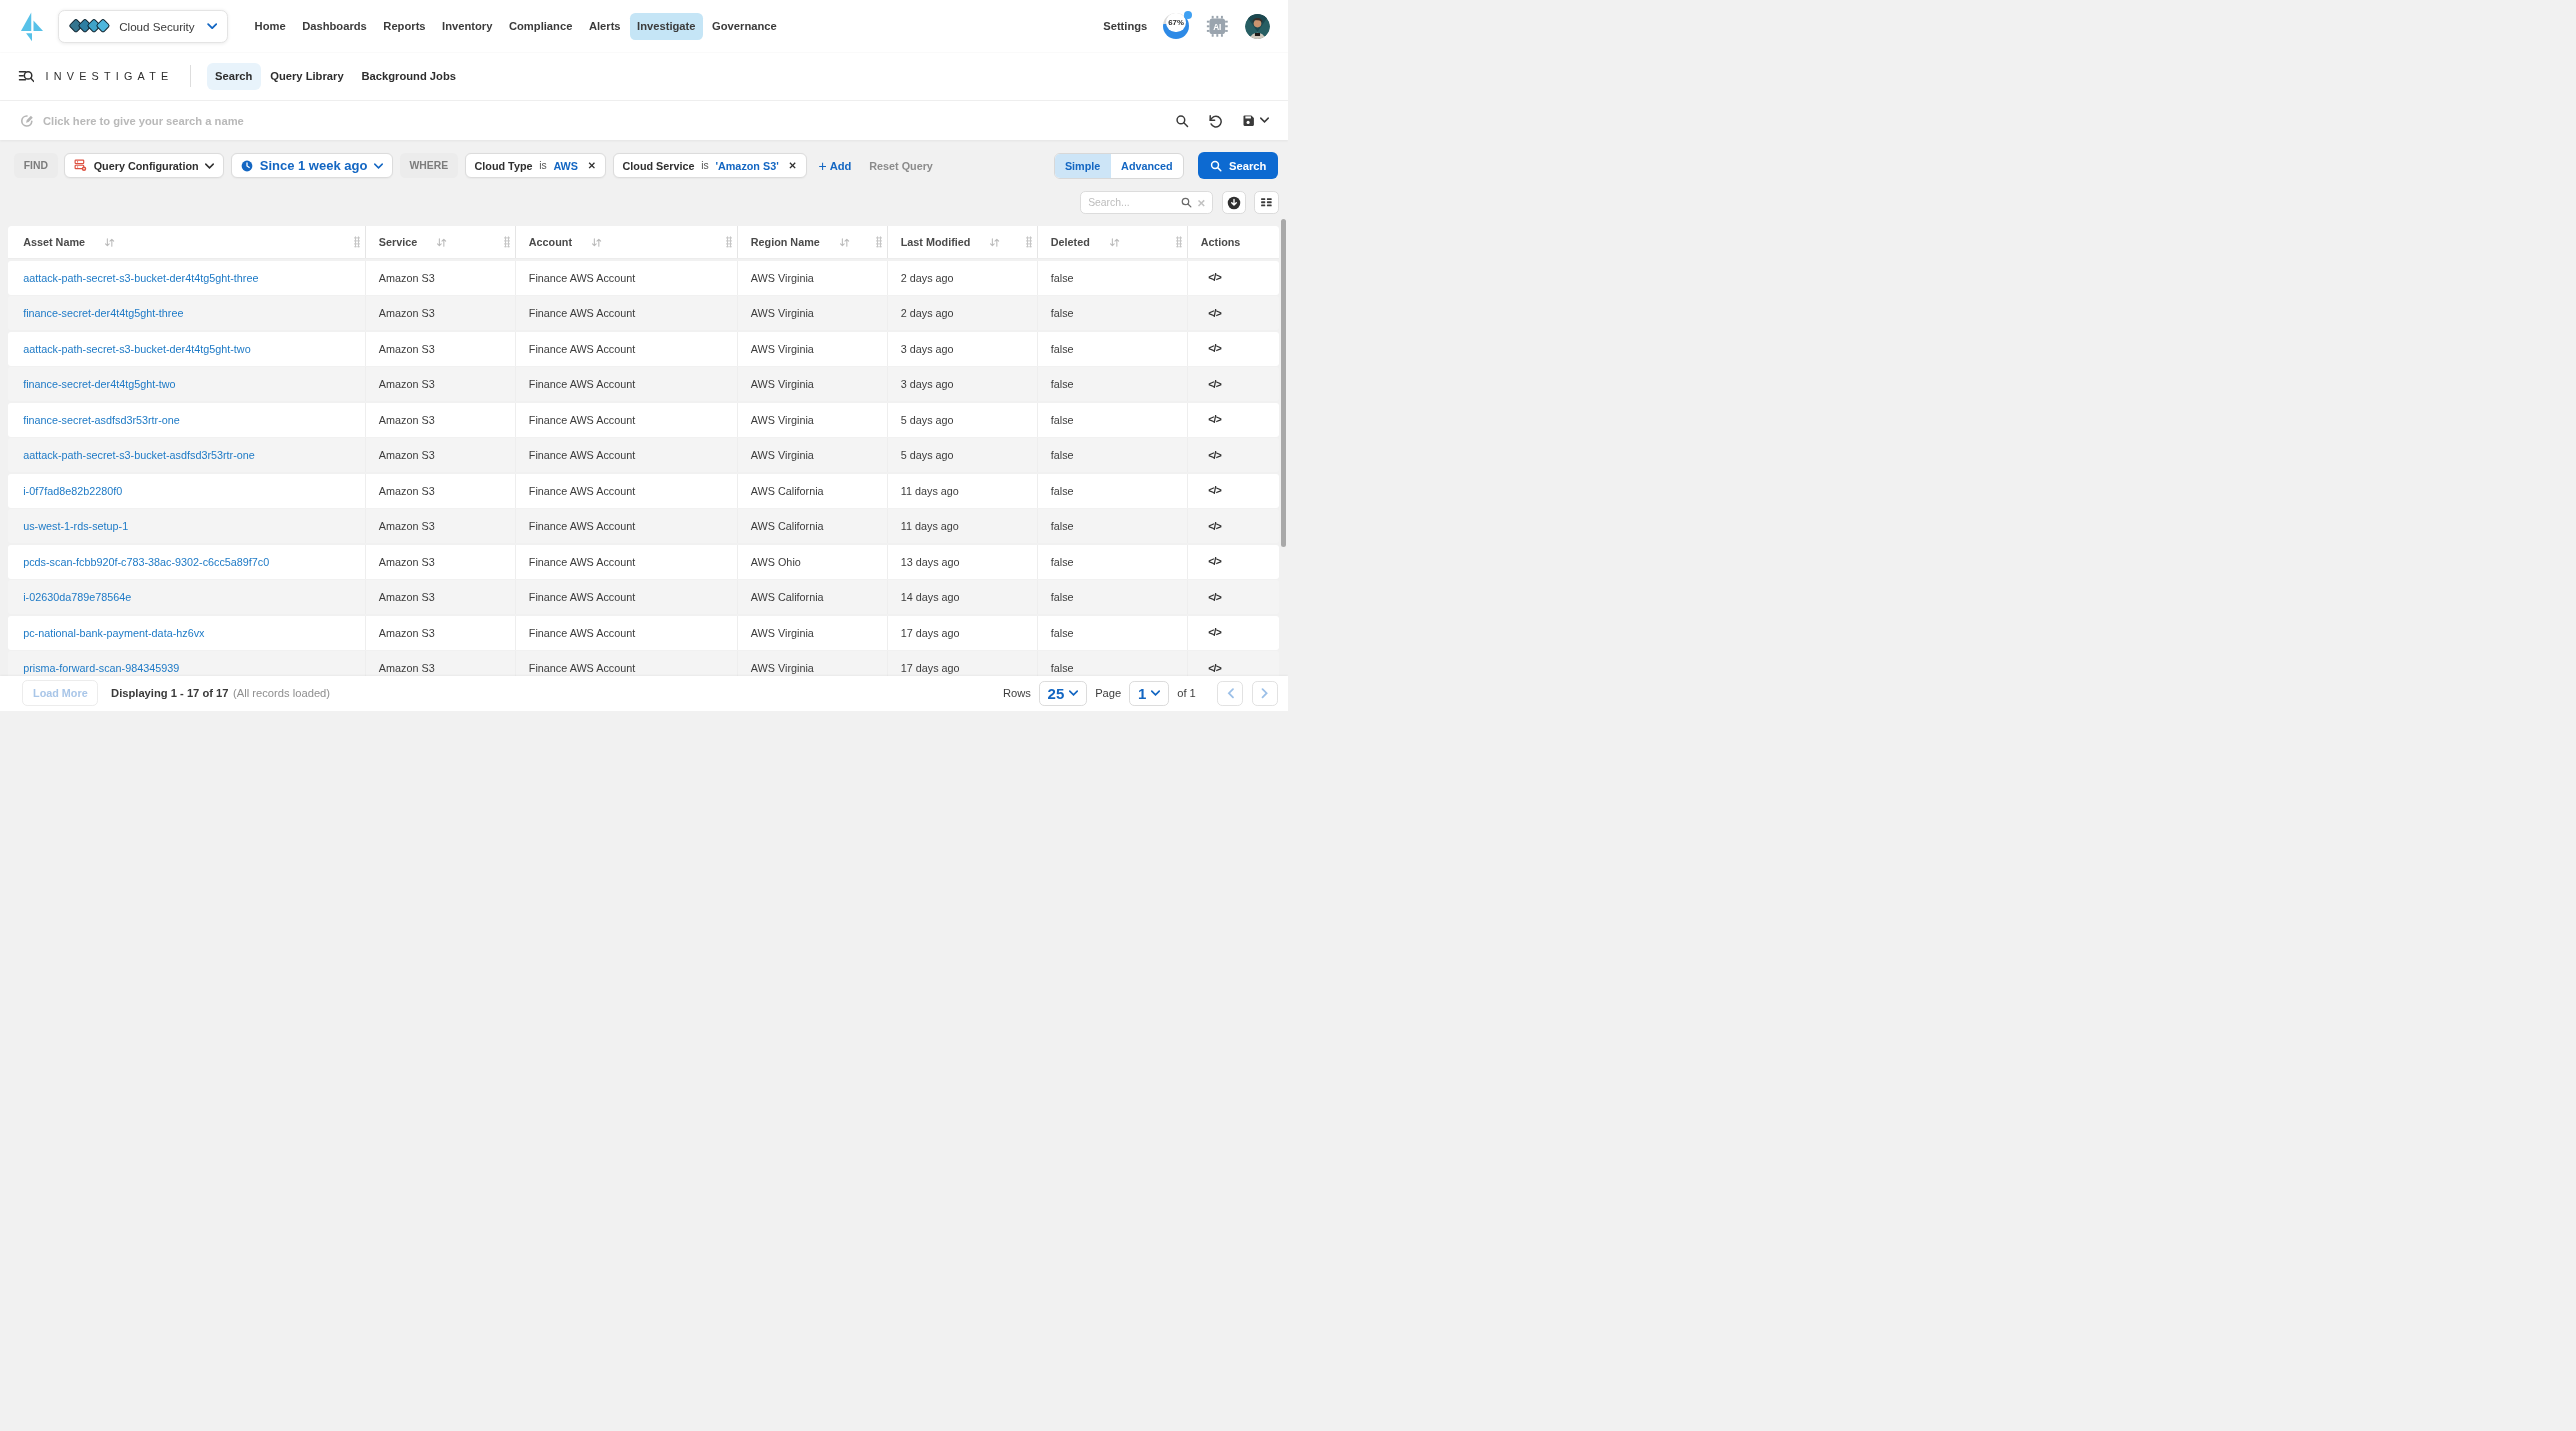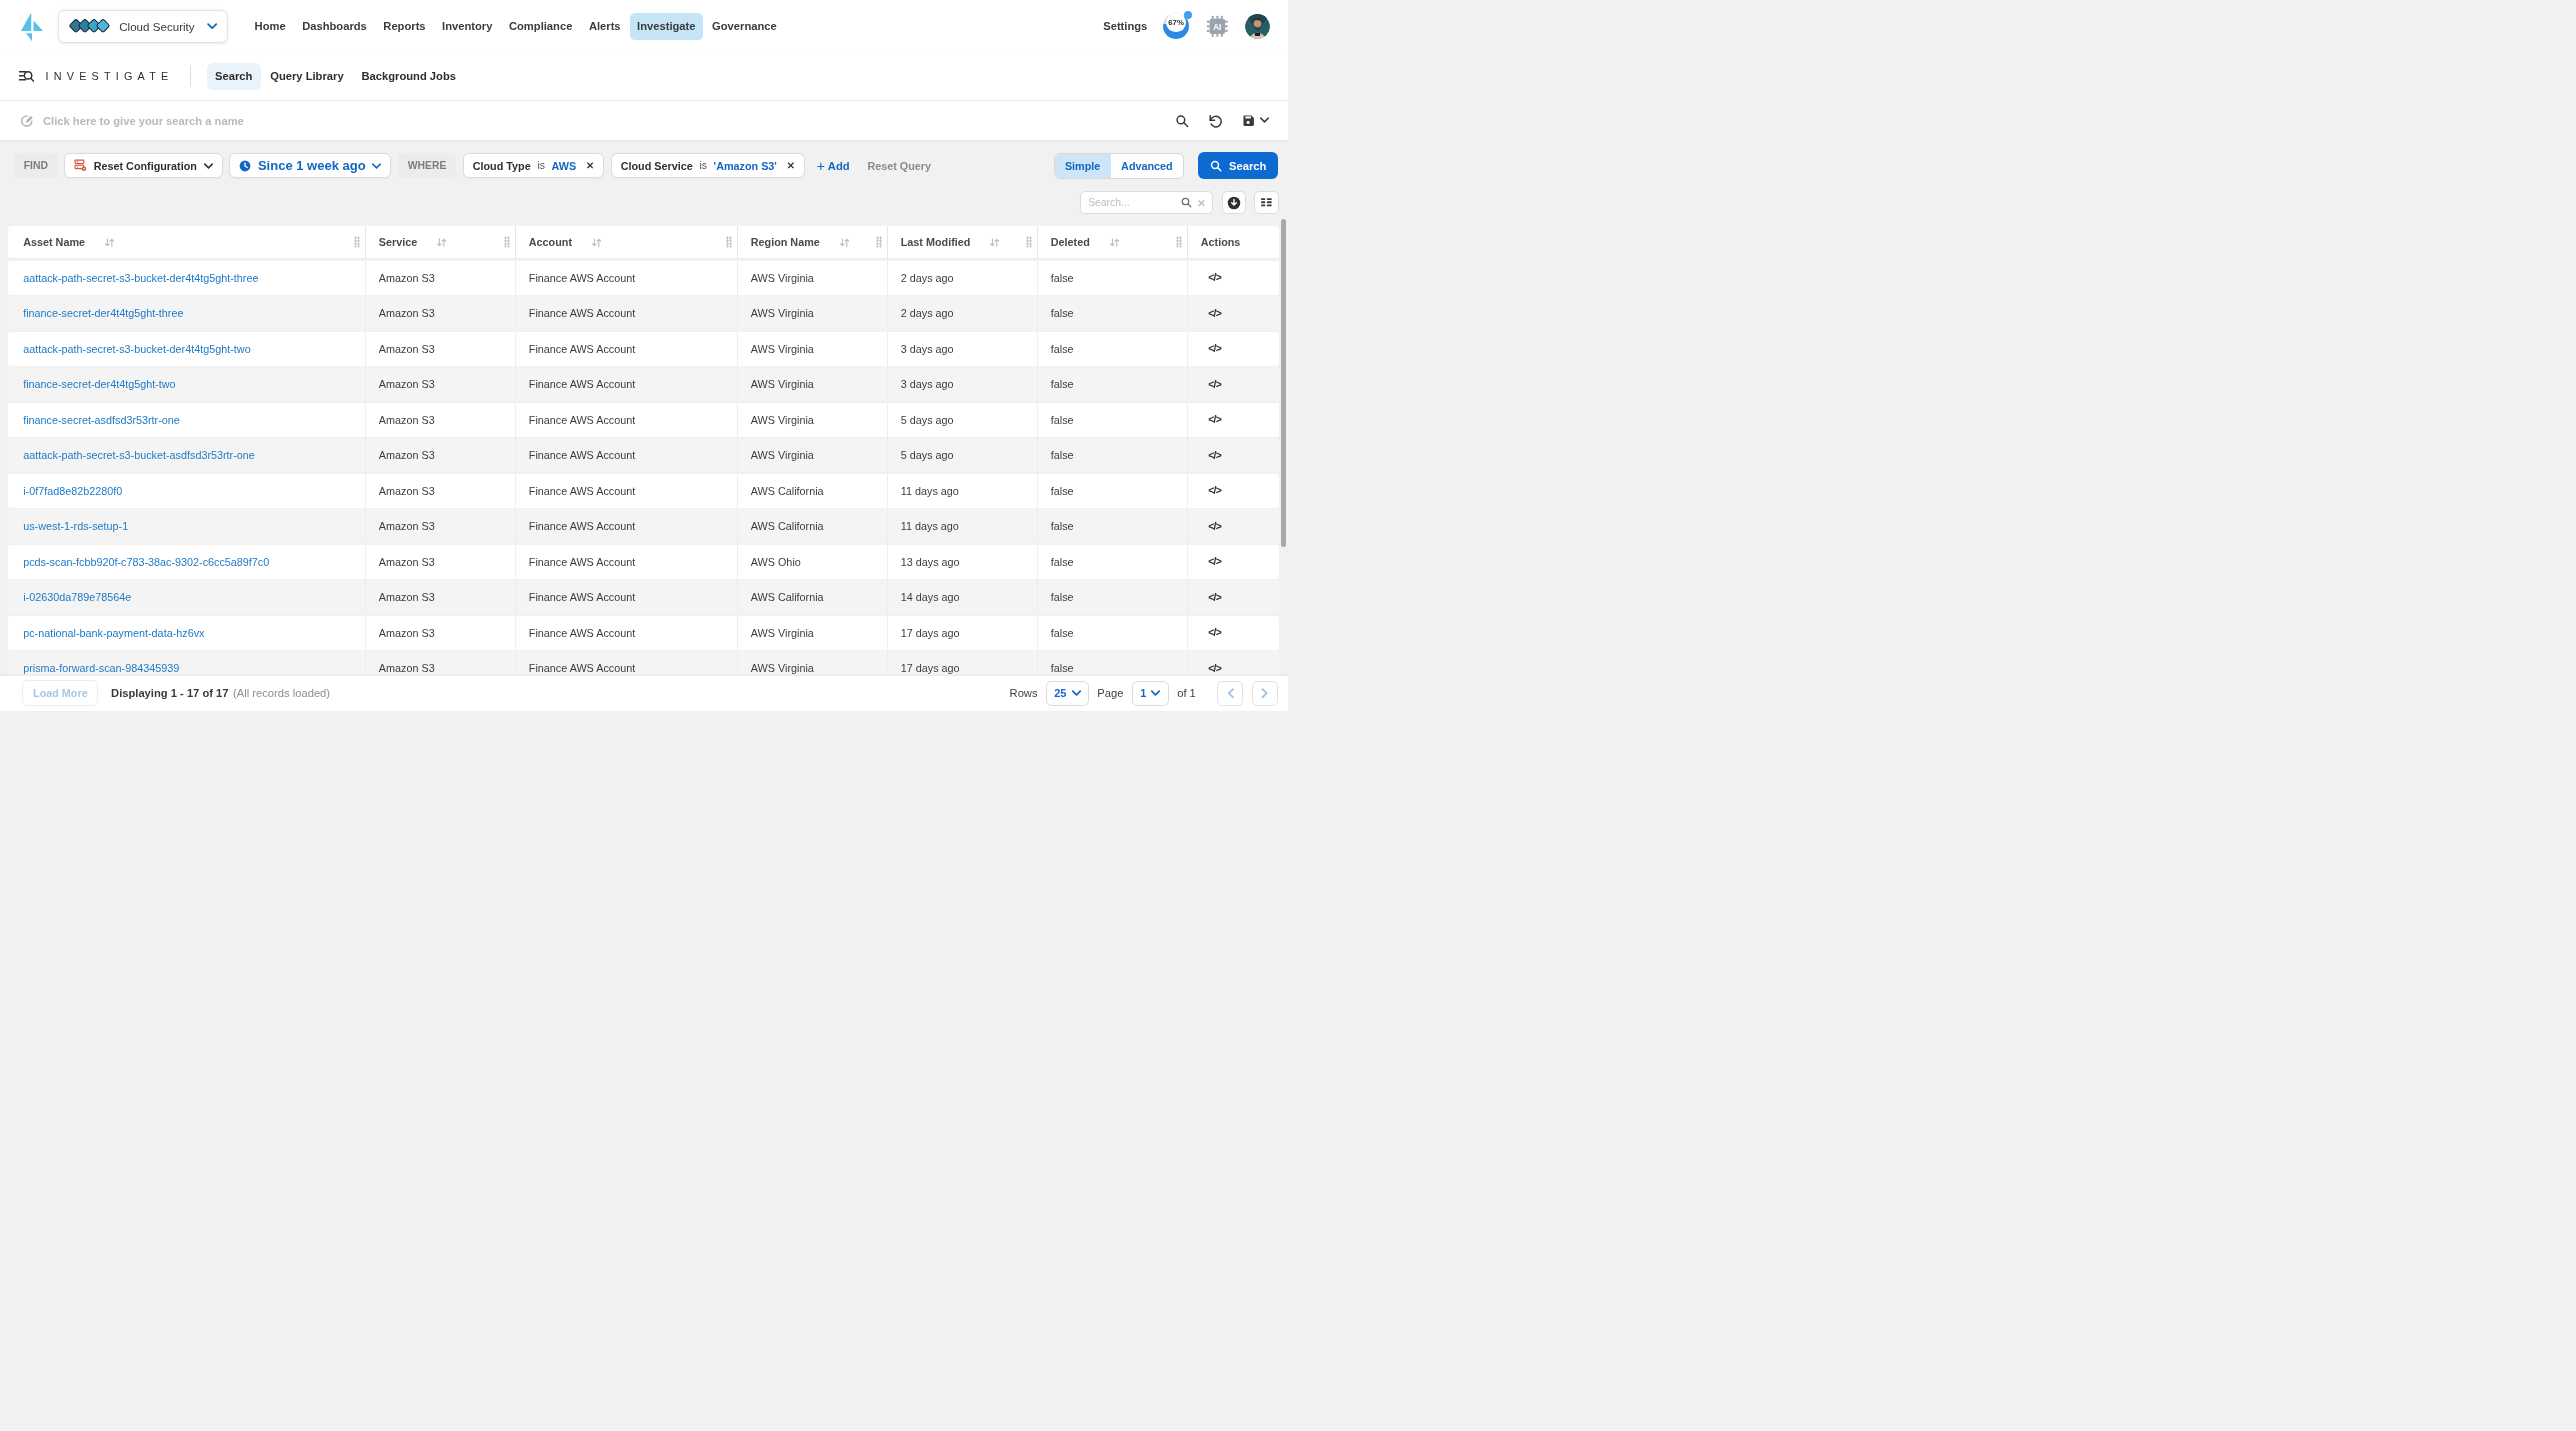--- a/index.html
+++ b/index.html
@@ -86,21 +86,21 @@
   .code-icon { font-weight:700; font-size:10.4px; color:#2f2f2f; letter-spacing:-0.7px; margin-left:7.5px; cursor:pointer; }
   .scroll-thumb { position:absolute; right:2.2px; top:219px; width:5.2px; height:328px; background:#a9a9a9; border-radius:3px; z-index:7; cursor:grab; }
 
   
   .footerbar { position:absolute; left:0; right:0; bottom:5.2px; height:35px; background:#fff; box-shadow:0 -0.7px 2.2px rgba(0,0,0,.06); display:flex; align-items:center; padding:0 10.4px 0 22.4px; z-index:6; }
   .load-more { border:0.7px solid #ececec; border-radius:5.2px; color:#a9c6e8; font-weight:700; font-size:10.8px; padding:6px 9.7px; background:#fff; cursor:default; }
   .displaying { margin-left:12.7px; font-size:11.2px; font-weight:700; color:#3a3a3a; }
   .all-loaded { margin-left:4.5px; font-size:11.2px; color:#8e8e8e; }
   .pag { margin-left:auto; display:flex; align-items:center; gap:8.2px; }
   .pag-label { font-size:11.2px; color:#3d3d3d; }
-  .pag-select { height:24.6px; border:0.7px solid #dcdcdc; border-radius:5.2px; background:#fff; display:flex; align-items:center; gap:5.2px; padding:0 7.5px; color:#1366c2; font-weight:700; font-size:11px; cursor:pointer; }
+  .pag-select { height:24.6px; border:0.7px solid #dcdcdc; border-radius:5.2px; background:#fff; display:flex; align-items:center; gap:5.2px; padding:0 7.5px; color:#1366c2; font-weight:700; font-size:15px; cursor:pointer; }
   .pag-btn { width:26px; height:24.6px; border:0.7px solid #e2e2e2; border-radius:5.2px; background:#fff; display:flex; align-items:center; justify-content:center; color:#9cc0e8; cursor:pointer; }
   .pag-btn.prev { margin-left:13.4px; }
 </style>
 </head>
 <body>
 
 <div class="page">
 
   <div class="topbar">
     <div class="logo">
@@ -246,21 +246,21 @@
         <svg width="12.7" height="12.7" viewBox="0 0 17 17">
           <g stroke="#dd5140" stroke-width="1.6" fill="none">
             <rect x="1.5" y="1.5" width="11.5" height="4.6" rx="1"></rect>
             <rect x="1.5" y="8.4" width="11.5" height="4.6" rx="1"></rect>
             <path d="M4 3.8h1.5M4 10.7h1.5"></path>
           </g>
           <circle cx="13.4" cy="13" r="3" fill="#dd5140"></circle>
           <circle cx="13.4" cy="13" r="1.1" fill="#ffffff"></circle>
         </svg>
       </span>
-      <span class="entity-label">Reset Configuration</span>
+      <span class="entity-label">Query Configuration</span>
       <span style="display:flex;">
         <svg width="9" height="6" viewBox="0 0 12 8">
             <path d="M1 1.5 6 6.5 11 1.5" stroke="#2f2f2f" stroke-width="2" fill="none" stroke-linecap="round"></path>
           </svg>
       </span>
     </div>
     <div class="qbox">
       <span style="display:flex;">
         <svg width="12" height="12" viewBox="0 0 16 16">
             <circle cx="8" cy="8" r="7.2" fill="#1366c2"></circle>

